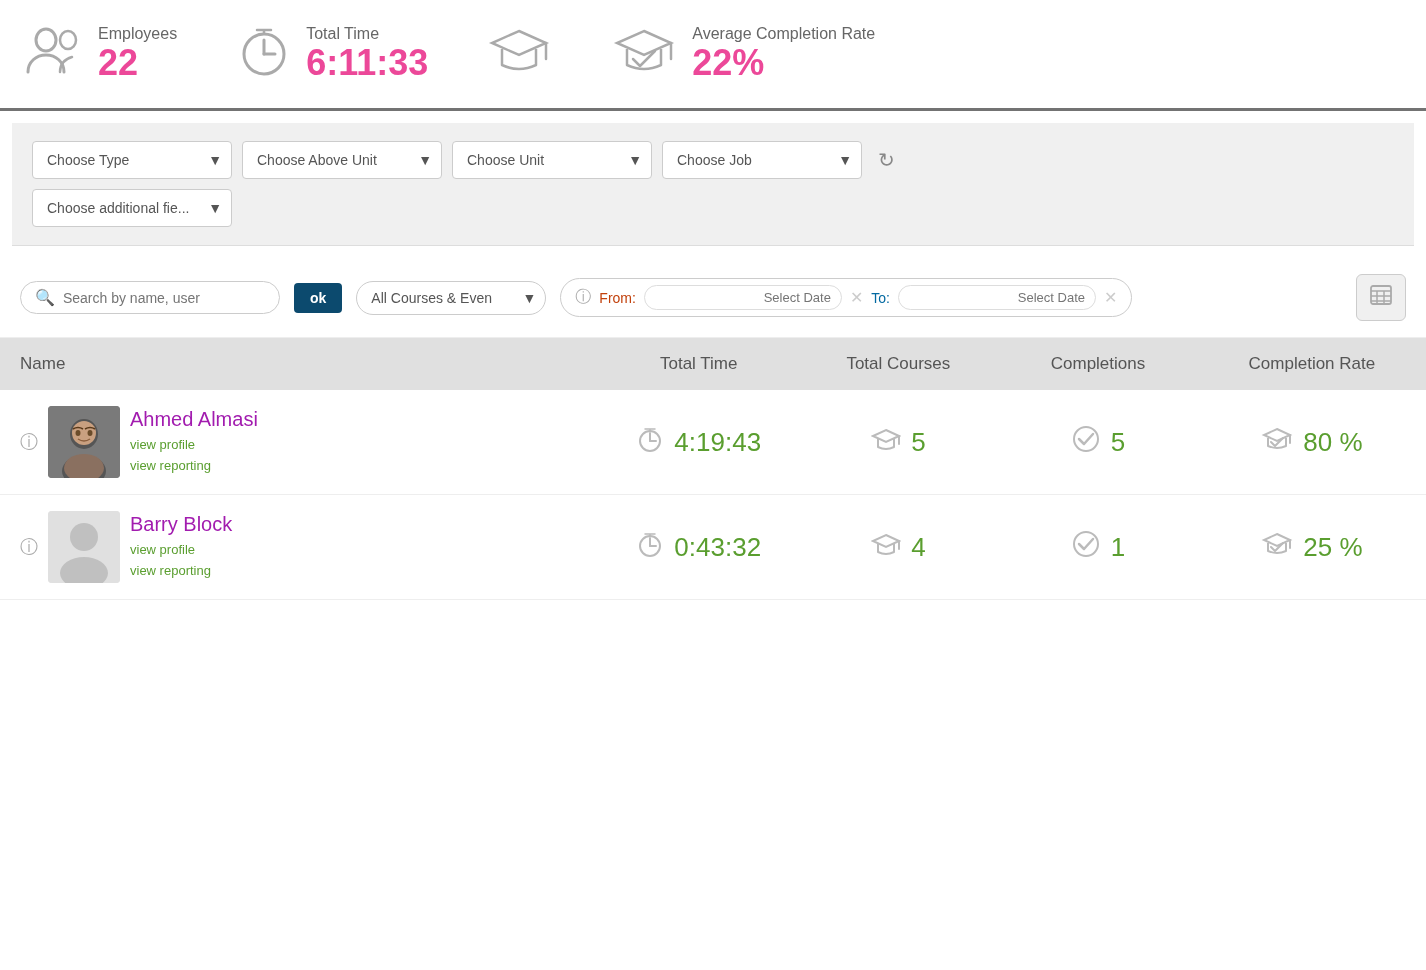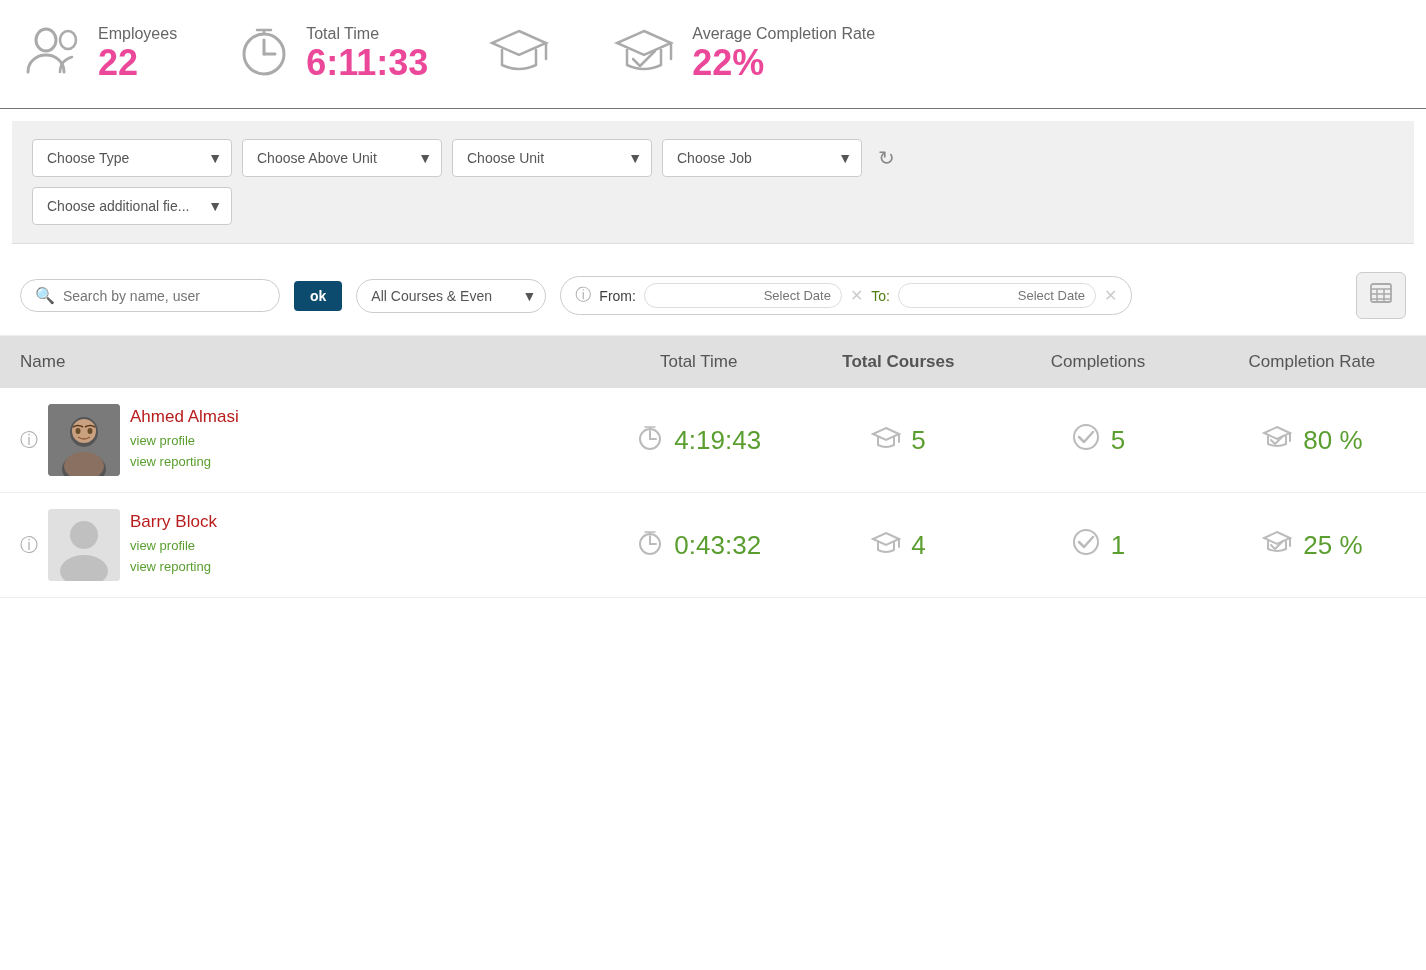--- a/index.html
+++ b/index.html
@@ -4,21 +4,21 @@
   <style>
     * { box-sizing: border-box; margin: 0; padding: 0; }
     body { font-family: Arial, sans-serif; background: #fff; color: #444; font-size: 14px; }
 
     
     .stats-bar {
       display: flex;
       align-items: center;
       padding: 20px 24px;
       gap: 60px;
-      border-bottom: 1px solid #737373;
+      border-bottom: 3px solid #737373;
     }
     .stat-item {
       display: flex;
       align-items: center;
       gap: 14px;
     }
     .stat-icon {
       font-size: 52px;
       color: #aaa;
       line-height: 1;
@@ -162,21 +162,21 @@
       color: #555;
       font-size: 17px;
     }
     .table-header th.right { text-align: center; }
     .table-row td {
       padding: 16px 20px;
       border-bottom: 1px solid #eee;
       vertical-align: middle;
     }
     .name-info { display: flex; flex-direction: column; }
-    .employee-name { font-size: 17px; color: #b91c1c; font-weight: normal; margin-bottom: 4px; }
+    .employee-name { font-size: 20px; color: #a21caf; font-weight: normal; margin-bottom: 4px; }
     .link-text { color: #5a9e2f; font-size: 13px; cursor: pointer; text-decoration: none; display: block; line-height: 1.6; }
     .cell-value {
       display: flex;
       align-items: center;
       gap: 10px;
       justify-content: center;
     }
     .cell-icon { font-size: 26px; color: #aaa; }
     .cell-number { font-size: 26px; color: #5a9e2f; font-weight: normal; }
     .row-info { color: #aaa; font-size: 18px; cursor: pointer; }
@@ -304,24 +304,24 @@
 
   <div class="select-wrapper">
     <select style="border-radius:20px; min-width:190px; padding:8px 36px 8px 14px;">
       <option>All Courses &amp; Even</option>
     </select>
     <span class="select-arrow">▼</span>
   </div>
 
   <div class="date-filter">
     <span class="info-icon">ⓘ</span>
-    <span style="color:#404040;">From:</span>
+    <span style="color:#c2410c;">From:</span>
     <input type="text" style="border: 1px solid rgb(221, 221, 221); border-radius: 14px; padding: 4px 10px; font-size: 13px; color: rgb(170, 170, 170); outline: none; background: rgb(255, 255, 255); min-width: 110px;" placeholder="Select Date">
     <span style="color:#ccc;font-size:16px; cursor:pointer;">✕</span>
-    <span style="color:#4d7c0f;">To:</span>
+    <span style="color:#0369a1;">To:</span>
     <input type="text" style="border: 1px solid rgb(221, 221, 221); border-radius: 14px; padding: 4px 10px; font-size: 13px; color: rgb(170, 170, 170); outline: none; background: rgb(255, 255, 255); min-width: 110px;" placeholder="Select Date">
     <span style="color:#ccc;font-size:16px; cursor:pointer;">✕</span>
   </div>
 
   <button class="excel-btn">
     <svg width="24" height="24" viewBox="0 0 24 24" fill="none">
       <rect x="2" y="3" width="20" height="18" rx="2" stroke="#aaa" stroke-width="1.8" fill="none"></rect>
       <line x1="2" y1="8" x2="22" y2="8" stroke="#aaa" stroke-width="1.5"></line>
       <line x1="2" y1="13" x2="22" y2="13" stroke="#aaa" stroke-width="1.5"></line>
       <line x1="2" y1="18" x2="22" y2="18" stroke="#aaa" stroke-width="1.5"></line>
@@ -333,21 +333,21 @@
 
 <table class="data-table">
   <thead class="table-header">
     <tr>
       <th style="width:42%;">
         <span>Name</span>
       </th>
       <th class="right" style="width:14%;">
         <span>Total Time</span>
       </th>
-      <th class="right" style="width:14%;font-weight:bold;">
+      <th class="right" style="width:14%;">
         <span>Total Courses</span>
       </th>
       <th class="right" style="width:14%;">
         <span>Completions</span>
       </th>
       <th class="right" style="width:16%;">
         <span>Completion Rate</span>
       </th>
     </tr>
   </thead>

